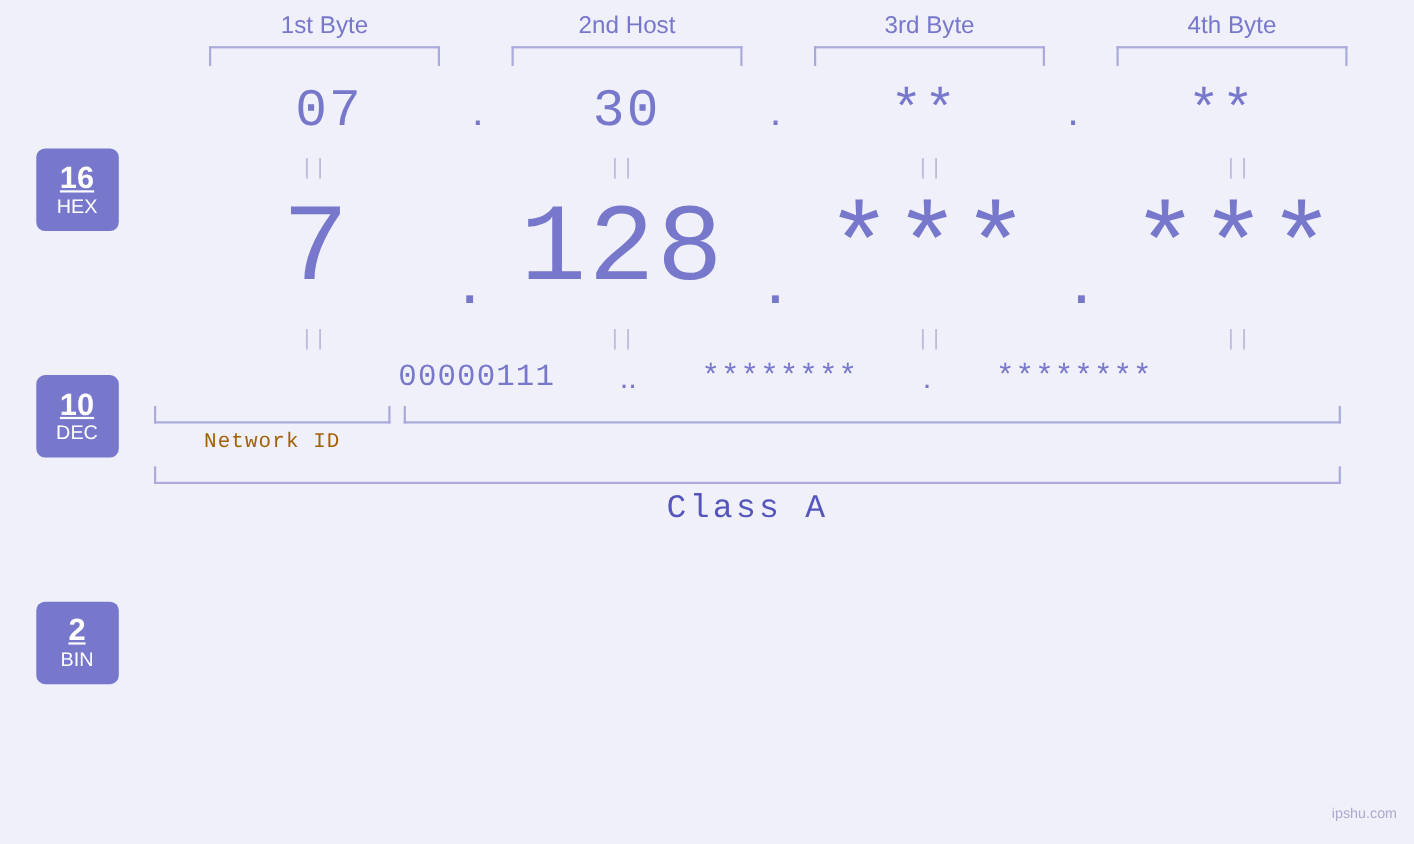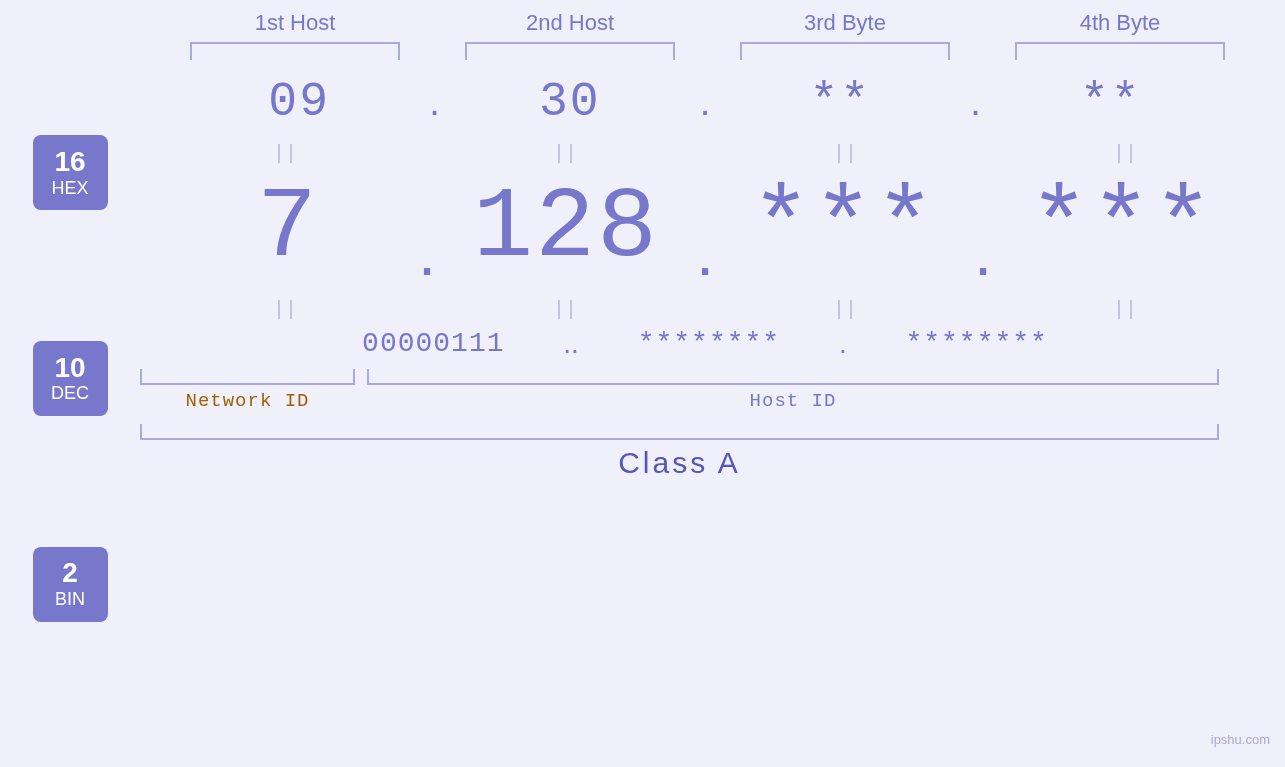--- a/index.html
+++ b/index.html
@@ -66,20 +66,21 @@
       justify-content: center;
       font-size: 24px;
       font-weight: bold;
       font-family: Arial, sans-serif;
     }
 
     .badge-number {
       font-size: 28px;
       font-weight: bold;
       line-height: 1.1;
+      text-decoration: underline;
     }
 
     .badge-label {
       font-size: 18px;
       font-weight: normal;
     }
 
     .value-text {
       color: #7777cc;
       text-align: center;
@@ -120,21 +121,21 @@
     .sep-dec { font-size: 65px; margin-top: 30px; }
     .sep-bin { font-size: 28px; padding-bottom: 0px; }
 
   </style>
 </head>
 <body>
 
 <div class="container">
 
   <div style="display:flex; width:1100px; margin-left:130px; justify-content:space-around; padding-bottom:6px;">
-    <div class="byte-label">1st Host</div>
+    <div class="byte-label">1st Byte</div>
     <div class="byte-label">2nd Host</div>
     <div class="byte-label">3rd Byte</div>
     <div class="byte-label">4th Byte</div>
   </div>
 
   <div style="display:flex; width:1100px; margin-left:130px; justify-content:space-around; margin-bottom:10px;">
     <div class="bracket"></div>
     <div class="bracket"></div>
     <div class="bracket"></div>
     <div class="bracket"></div>
@@ -154,21 +155,21 @@
       <div class="badge">
         <span class="badge-number">2</span>
         <span class="badge-label">BIN</span>
       </div>
     </div>
 
     <div style="flex:1; display:flex; flex-direction:column; padding-right:15px; padding-top:5px;">
 
       <div style="display:flex; align-items:center; justify-content:center; margin-bottom:5px;">
         <div style="display:flex; align-items:center; width:260px; justify-content:center;">
-          <span class="value-text hex-value">09</span>
+          <span class="value-text hex-value">07</span>
         </div>
         <span class="separator-dot sep-hex">.</span>
         <div style="display:flex; align-items:center; width:260px; justify-content:center;">
           <span class="value-text hex-value">30</span>
         </div>
         <span class="separator-dot sep-hex">.</span>
         <div style="display:flex; align-items:center; width:260px; justify-content:center;">
           <span class="value-text hex-value">**</span>
         </div>
         <span class="separator-dot sep-hex">.</span>
@@ -232,25 +233,24 @@
 
       <div style="display:flex; width:1100px; margin-bottom:5px;">
         <div style="width:215px; height:16px; border-bottom:2px solid #aaaadd; border-left:2px solid #aaaadd; border-right:2px solid #aaaadd;"></div>
         <div style="width:12px;"></div>
         <div style="width:852px; height:16px; border-bottom:2px solid #aaaadd; border-left:2px solid #aaaadd; border-right:2px solid #aaaadd;"></div>
       </div>
 
       <div style="display:flex; width:1100px; margin-bottom:12px;">
         <div style="width:215px; text-align:center; color:#a16207; font-size:19px; font-family:'Courier New',Courier,monospace; letter-spacing:1px;">Network ID</div>
         <div style="width:12px;"></div>
-        <div style="width:852px; text-align:center; color:#7777cc; font-size:19px; font-family:'Courier New',Courier,monospace; letter-spacing:1px;">Host ID</div>
       </div>
 
       <div style="width:1079px; height:16px; border-bottom:2px solid #aaaadd; border-left:2px solid #aaaadd; border-right:2px solid #aaaadd; margin-bottom:6px;"></div>
 
-      <div style="width:1079px; text-align:center; color:#5555bb; font-size:30px; font-family:Liberation Sans, sans-serif; letter-spacing:3px;">Class A</div>
+      <div style="width:1079px; text-align:center; color:#5555bb; font-size:30px; font-family:Liberation Mono, monospace; letter-spacing:3px;">Class A</div>
 
     </div>
   </div>
 
   <div class="watermark">ipshu.com</div>
 
 </div>
 
 </body></html>

